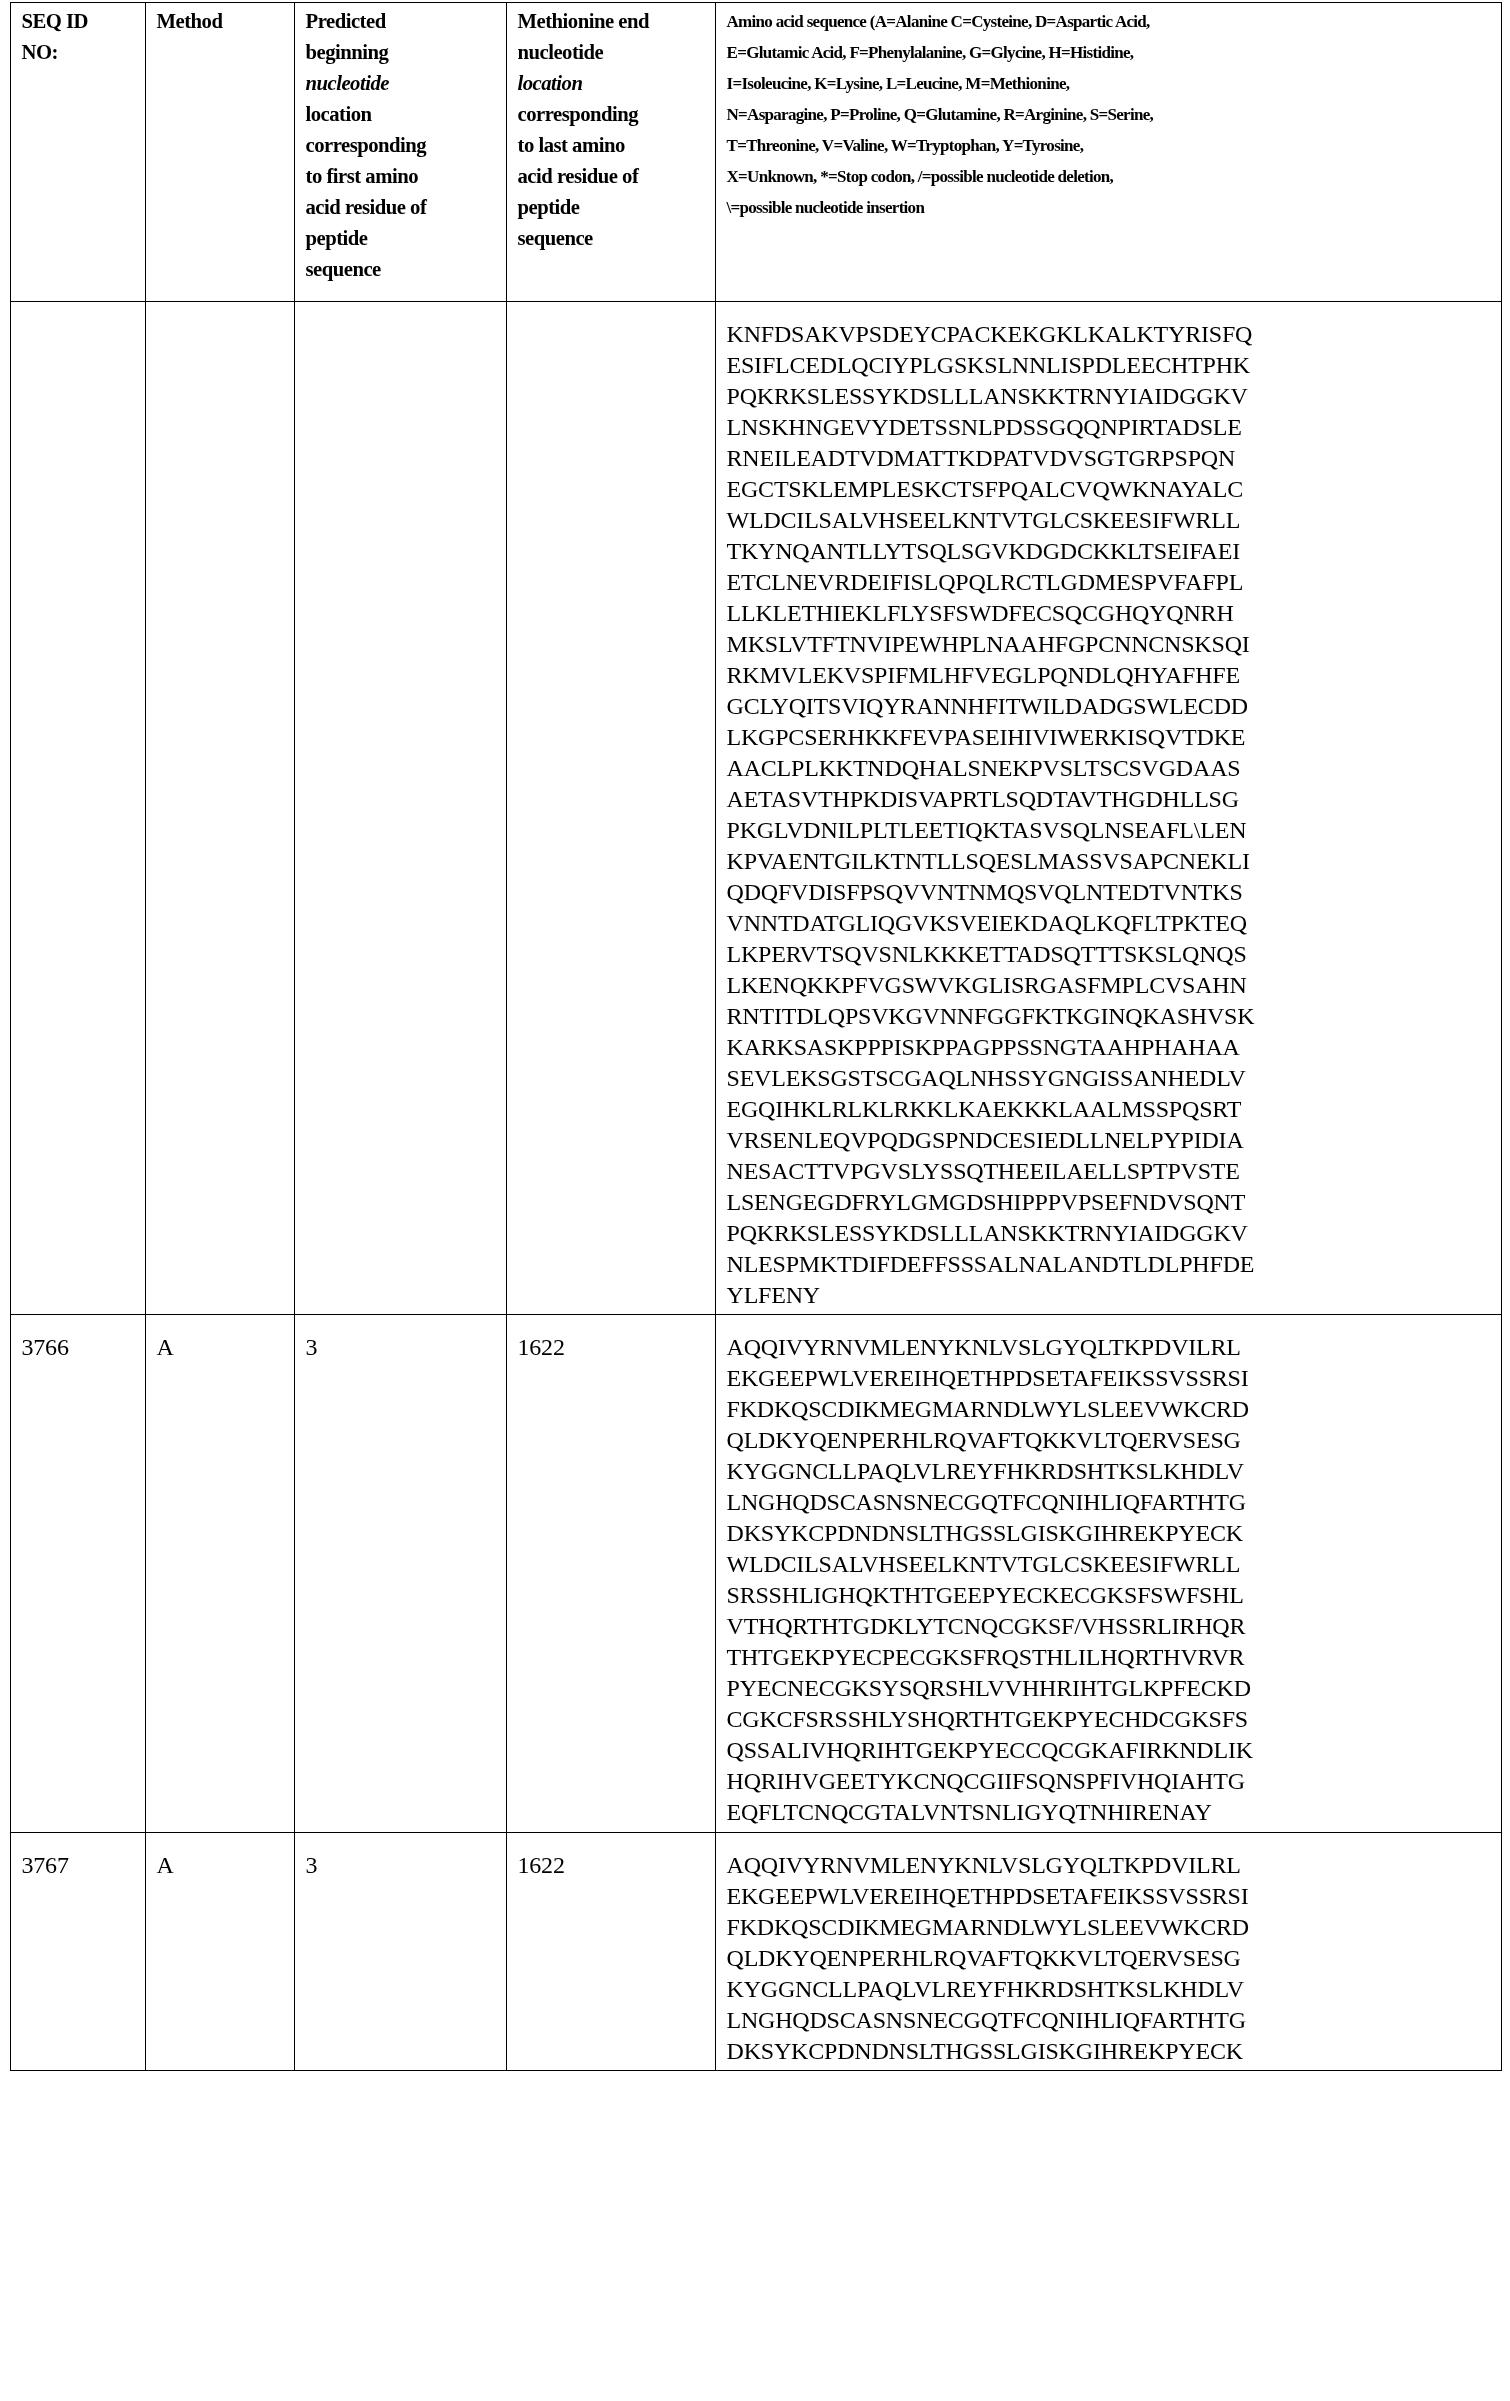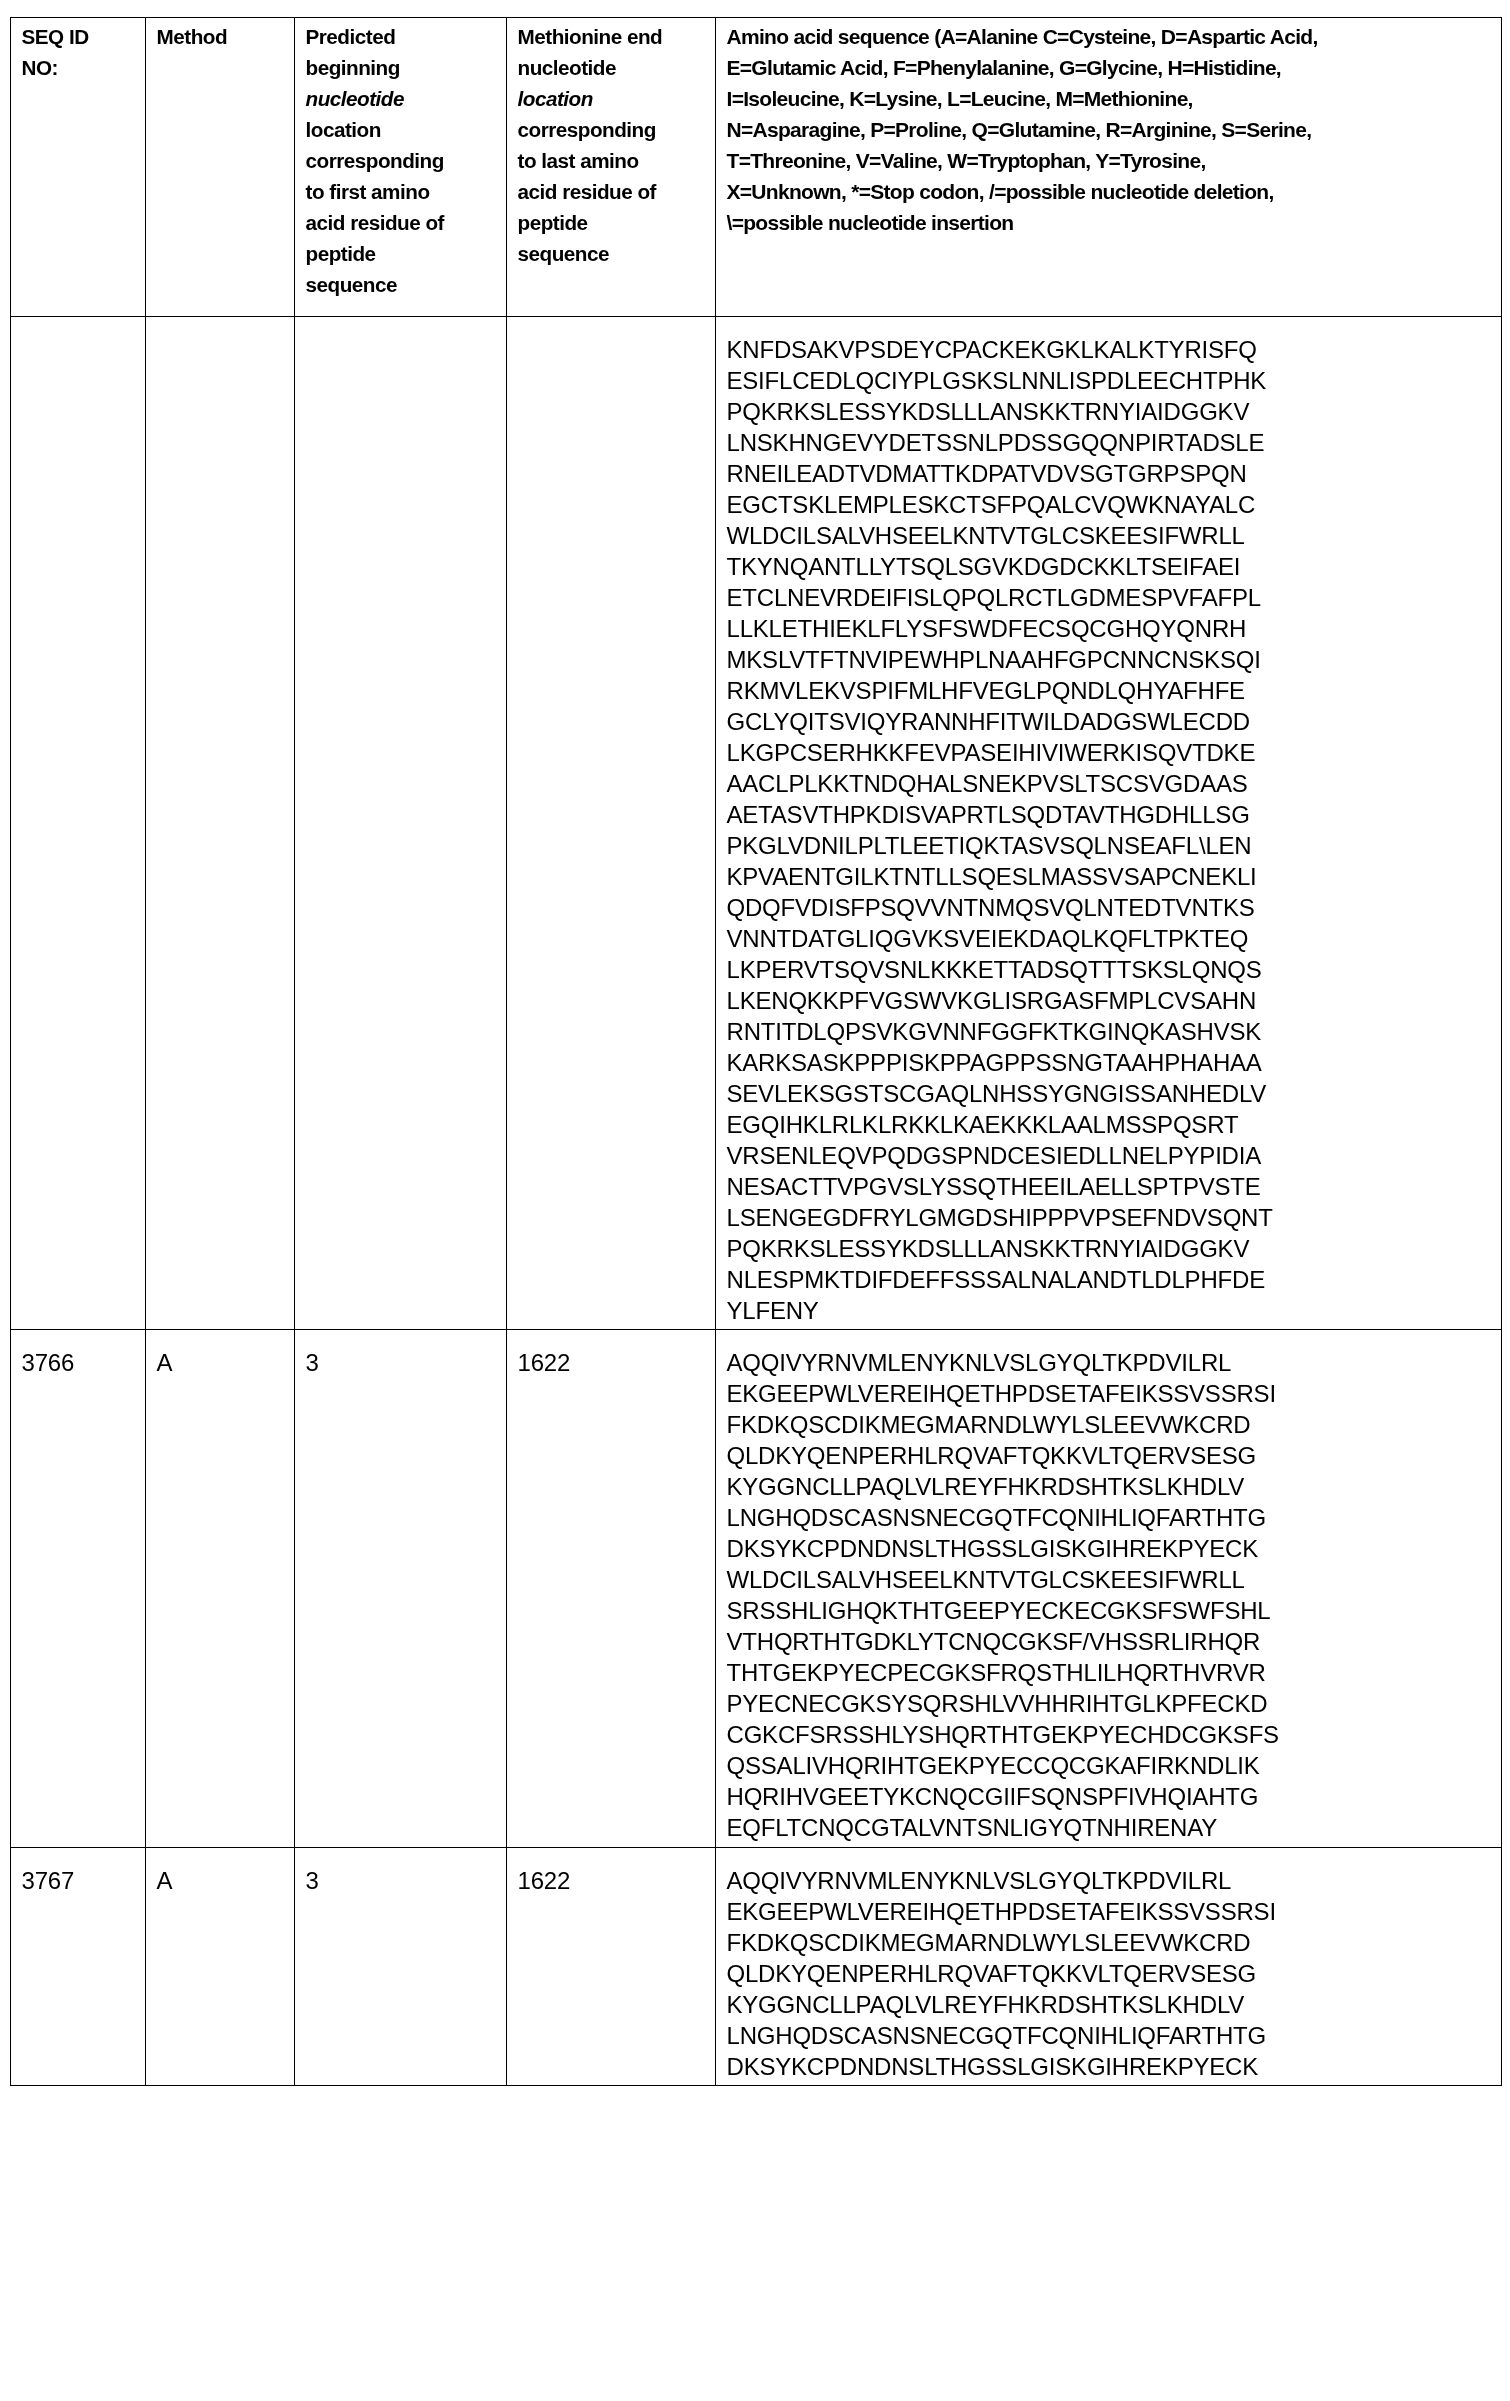--- a/index.html
+++ b/index.html
@@ -1,32 +1,32 @@
 <!DOCTYPE html>
 <html style="font-size:12.7px"><head>
 <meta charset="utf-8">
 <style>
   html, body { margin: 0; padding: 0; background: #ffffff; }
   body { width: 1511px; height: 2401px; position: relative; overflow: hidden; }
   .page {
-    position: absolute; left: 9.5px; top: 17px; width: 1348px;
-    font-family: Liberation Sans, sans-serif; color: #000;
+    position: absolute; left: 9.5px; top: 2px; width: 1348px;
+    font-family: Liberation Serif, serif; color: #000;
   }
   table.seq {
     border-collapse: collapse; table-layout: fixed; width: 1492px;
   }
   table.seq th, table.seq td {
     border: 1.6px solid #000; vertical-align: top; padding: 1.6px 9.5px 0 11px;
     text-align: left;
   }
   table.seq th {
     font-weight: bold; font-size: 20.7px; line-height: 31px;
     letter-spacing: -0.5px; padding-top: 3.2px; padding-bottom: 16px;
   }
-  table.seq th.seqcol-head { font-size: 21px; letter-spacing: -0.7px; padding-bottom: 67px; }
+  table.seq th.seqcol-head { font-size: 17px; letter-spacing: -0.7px; padding-bottom: 67px; }
   table.seq td {
     font-size: 24px; line-height: 31px; letter-spacing: -0.2px; padding-top: 17px; padding-bottom: 3.2px;
   }
   td.seqcell { padding-left: 9.5px; letter-spacing: 0px; }
   .seqline { display: block; white-space: nowrap; }
   .it { font-style: italic; }
   col.c1 { width: 135px; }
   col.c2 { width: 149px; }
   col.c3 { width: 212px; }
   col.c4 { width: 209px; }

